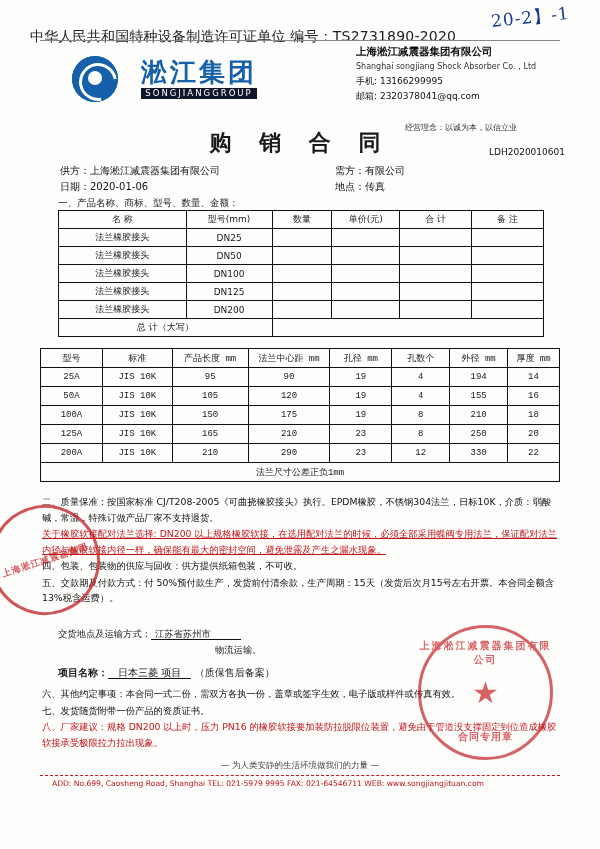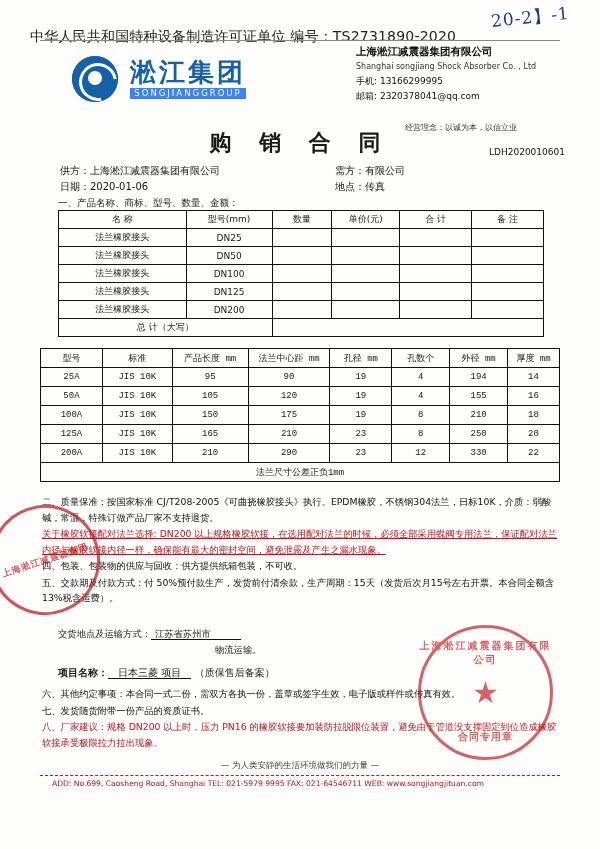--- a/index.html
+++ b/index.html
@@ -32,21 +32,21 @@
   
   .hdr-right{
     position:absolute;top:44px;left:356px;
     font-size:9px;line-height:15px;color:#111;
   }
   .hdr-right .cn{font-weight:bold;font-size:10.5px;color:#0b0b0b;}
   .hdr-right .en{font-size:8px;color:#333;}
   
   .logo-wrap{
     position:absolute;top:56px;left:72px;
-    display:flex;align-items:center;gap:12px;
+    display:flex;align-items:center;gap:23px;
   }
   .logo-mark{
     width:46px;height:46px;border-radius:50%;
     background:#1560a8;
     position:relative;
     box-shadow:inset 0 0 0 2px #1560a8;
   }
   .logo-mark:after{
     content:"";position:absolute;left:7px;top:7px;
     width:32px;height:32px;border-radius:50%;
@@ -59,21 +59,21 @@
     width:14px;height:14px;border-radius:50%;
     background:#ffffff;
   }
   .logo-text{line-height:1;}
   .logo-cn{
     font-size:26px;font-weight:bold;color:#1560a8;
     letter-spacing:3px;
     font-family:"DejaVu Sans","Liberation Sans",sans-serif;
   }
   .logo-en{
-    font-size:8.5px;color:#ffffff;background:#3b82f6;
+    font-size:8.5px;color:#ffffff;background:#0f172a;
     text-align:center;letter-spacing:2px;margin-top:3px;padding:1px 0;
   }
   .motto{
     position:absolute;top:122px;left:405px;
     font-size:8px;color:#333;text-align:center;
   }
   .doc-title{
     position:absolute;top:128px;left:0;width:600px;
     text-align:center;
     font-size:22px;font-weight:bold;letter-spacing:10px;

